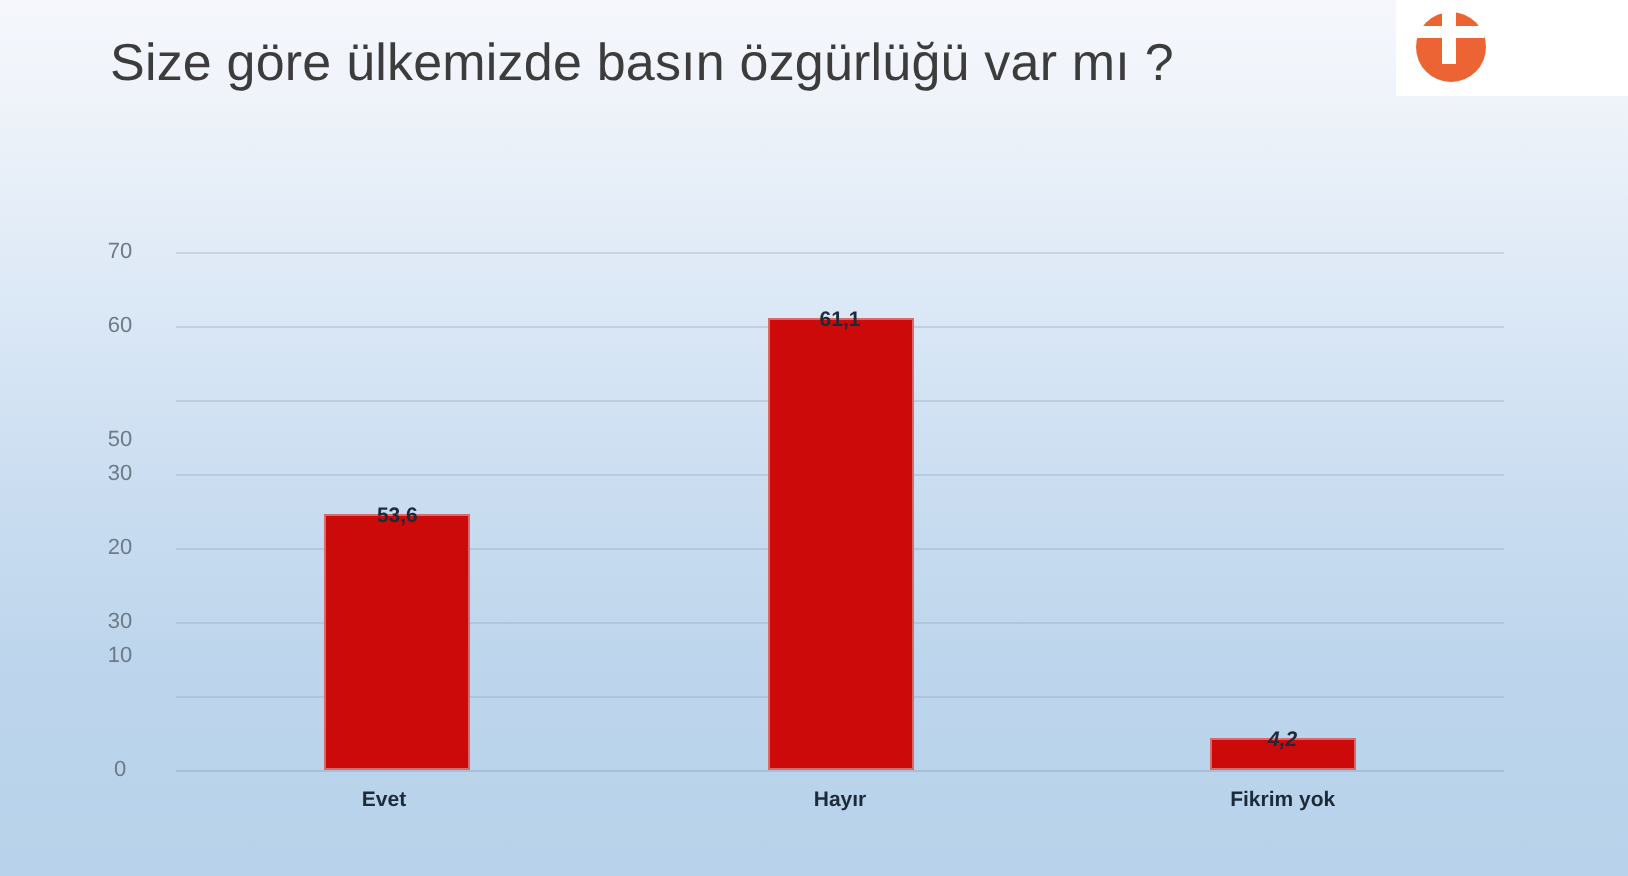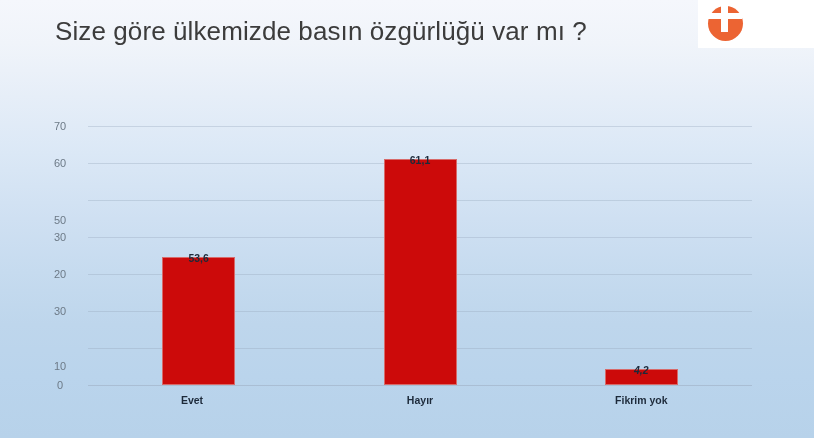--- a/index.html
+++ b/index.html
@@ -193,21 +193,21 @@
         <div class="bar" style="left: 74.1667px; width: 73px; height: 128.39px; background: rgb(204, 10, 10); border-color: rgb(215, 106, 106);"></div>
         <div class="bar" style="left: 295.5px; width: 73px; height: 226.07px; background: rgb(204, 10, 10); border-color: rgb(215, 106, 106);"></div>
         <div class="bar" style="left: 516.833px; width: 73px; height: 15.54px; background: rgb(204, 10, 10); border-color: rgb(215, 106, 106);"></div>
       </div>
     <div id="cats">
         <div class="catlabel" style="left: 192px;">Evet</div>
         <div class="catlabel" style="left: 420px; text-align: center;">Hayır</div>
         <div class="catlabel" style="left: 641.333px;">Fikrim yok</div>
       </div>
   <div class="ytick" style="top: 385px;">0</div>
-      <div class="ytick" style="top: 366px;">10</div>
+      <div class="ytick" style="top: 328px;">10</div>
       <div class="ytick" style="top: 311px;">30</div>
       <div class="ytick" style="top: 274px;">20</div>
       <div class="ytick" style="top: 237px;">30</div>
       <div class="ytick" style="top: 200px; margin-top: 20px;">50</div>
       <div class="ytick" style="top: 163px;">60</div>
       <div class="ytick" style="top: 126px;">70</div>
       <div class="barlabel" style="left: 198.667px; top: 239.61px;">53,6</div>
       <div class="barlabel" style="left: 420px; top: 141.93px;">61,1</div>
       <div class="barlabel" style="left: 641.333px; top: 352.46px; font-style: italic;">4,2</div>
     </div>

